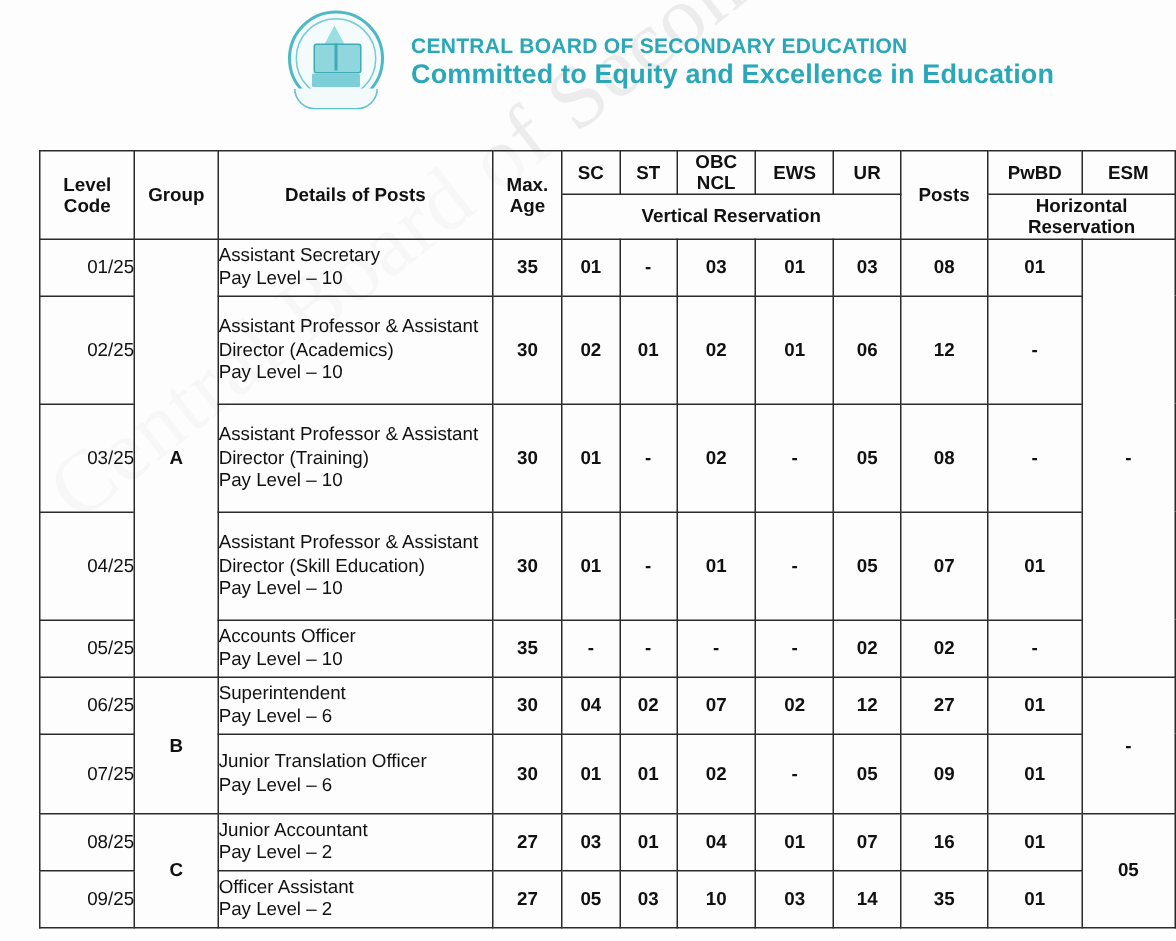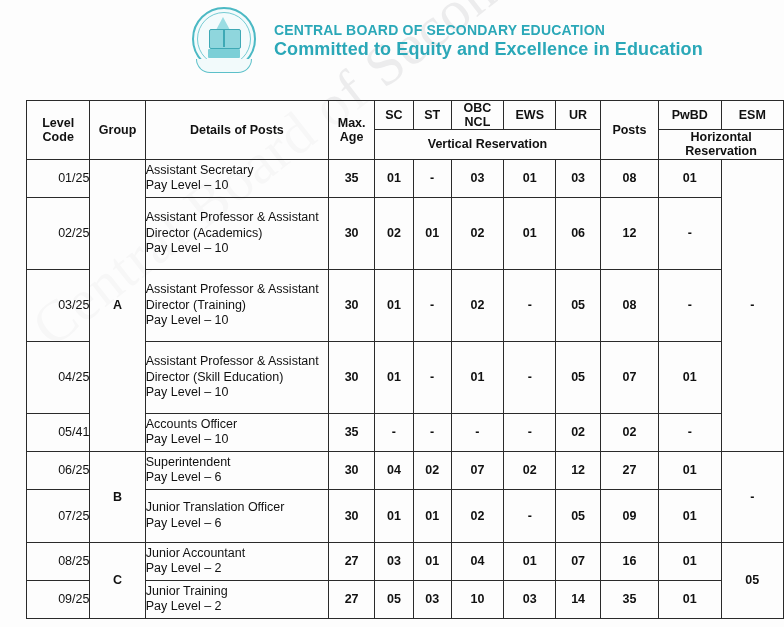--- a/index.html
+++ b/index.html
@@ -329,21 +329,21 @@
           <td class="num">01</td>
           <td class="num">-</td>
           <td class="num">01</td>
           <td class="num">-</td>
           <td class="num">05</td>
           <td class="num">07</td>
           <td class="num">01</td>
         </tr>
 
         <tr style="height:38px">
-          <td class="code">05/41</td>
+          <td class="code">05/25</td>
           <td class="details">
             <span class="pl">Accounts Officer</span>
             <span class="pl">Pay Level – 10</span>
           </td>
           <td class="num">35</td>
           <td class="num">-</td>
           <td class="num">-</td>
           <td class="num">-</td>
           <td class="num">-</td>
           <td class="num">02</td>
@@ -399,21 +399,21 @@
           <td class="num">01</td>
           <td class="num">07</td>
           <td class="num">16</td>
           <td class="num">01</td>
           <td class="esm" rowspan="2">05</td>
         </tr>
 
         <tr style="height:38px">
           <td class="code">09/25</td>
           <td class="details">
-            <span class="pl">Junior Training</span>
+            <span class="pl">Officer Assistant</span>
             <span class="pl">Pay Level – 2</span>
           </td>
           <td class="num">27</td>
           <td class="num">05</td>
           <td class="num">03</td>
           <td class="num">10</td>
           <td class="num">03</td>
           <td class="num">14</td>
           <td class="num">35</td>
           <td class="num">01</td>

